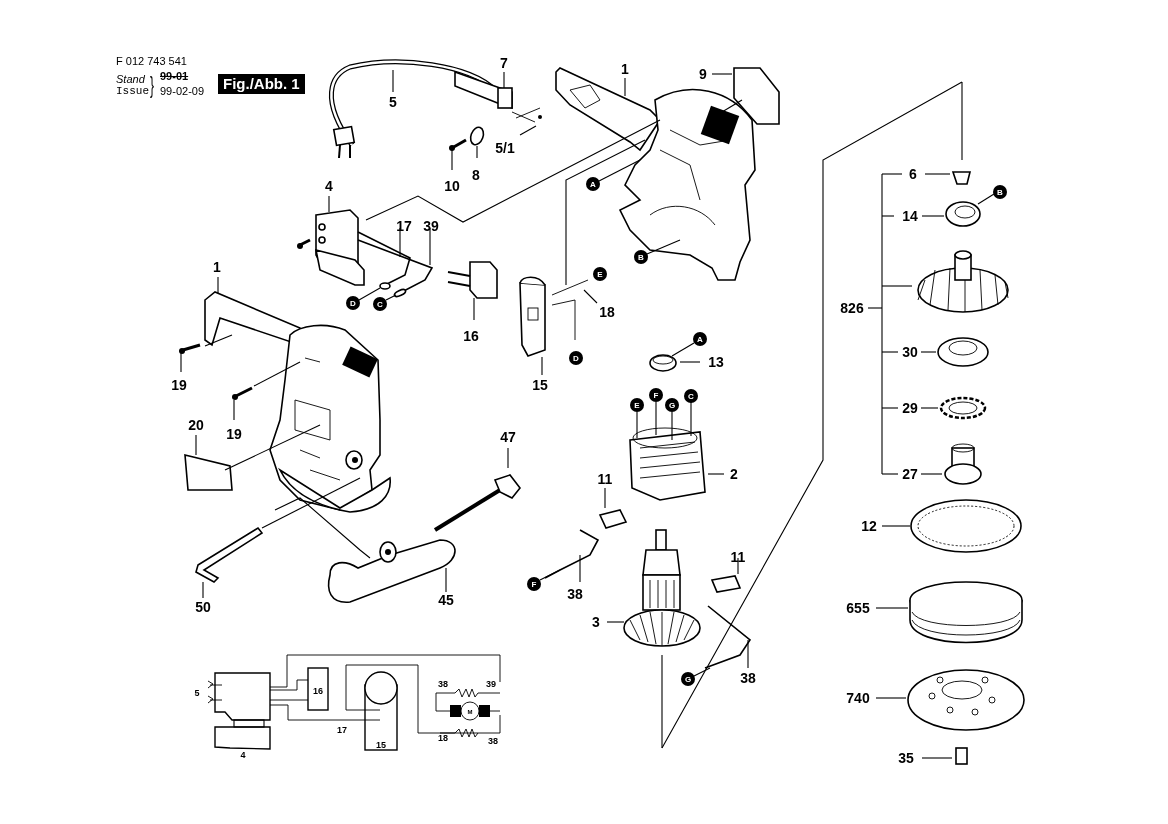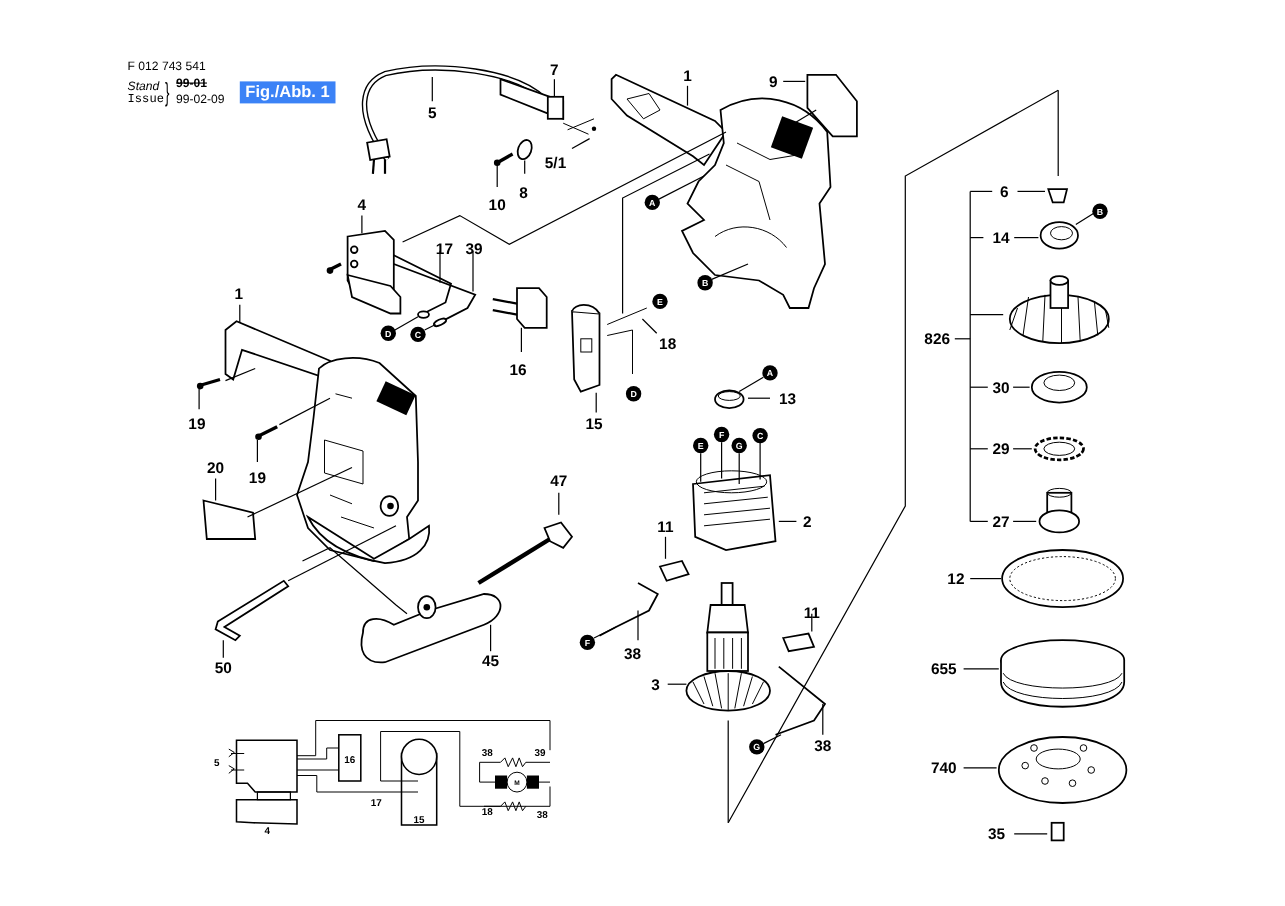--- a/index.html
+++ b/index.html
@@ -1,19 +1,19 @@
 <!DOCTYPE html>
 <html><head>
 <meta charset="utf-8">
 <style>
   html, body { margin: 0; padding: 0; background: #ffffff; }
   body { width: 1168px; height: 824px; position: relative; overflow: hidden;
          font-family: "Liberation Sans", sans-serif; color: #000; }
   .hdr { position: absolute; font-size: 11px; line-height: 13px; }
-  .fig { position: absolute; left: 218px; top: 74px; background: #3b82f6; color: #fff;
+  .fig { position: absolute; left: 218px; top: 74px; background: #000000; color: #fff;
          font-weight: bold; font-size: 15px; padding: 1px 5px; line-height: 18px; }
   svg#drawing { position: absolute; left: 0; top: 0; }
   .lbl { font-family: "Liberation Sans", sans-serif; font-weight: bold; font-size: 14px; fill: #000; }
   .slbl { font-family: "Liberation Sans", sans-serif; font-weight: bold; font-size: 9px; fill: #000; }
   .cl { font-family: "Liberation Sans", sans-serif; font-weight: bold; font-size: 8px; fill: #fff; }
   .ln { stroke: #000; stroke-width: 1.1; fill: none; }
   .part { stroke: #000; stroke-width: 1.6; fill: #fff; }
   .thin { stroke: #000; stroke-width: 0.9; fill: none; }
   .blk { fill: #000; }
 </style>

